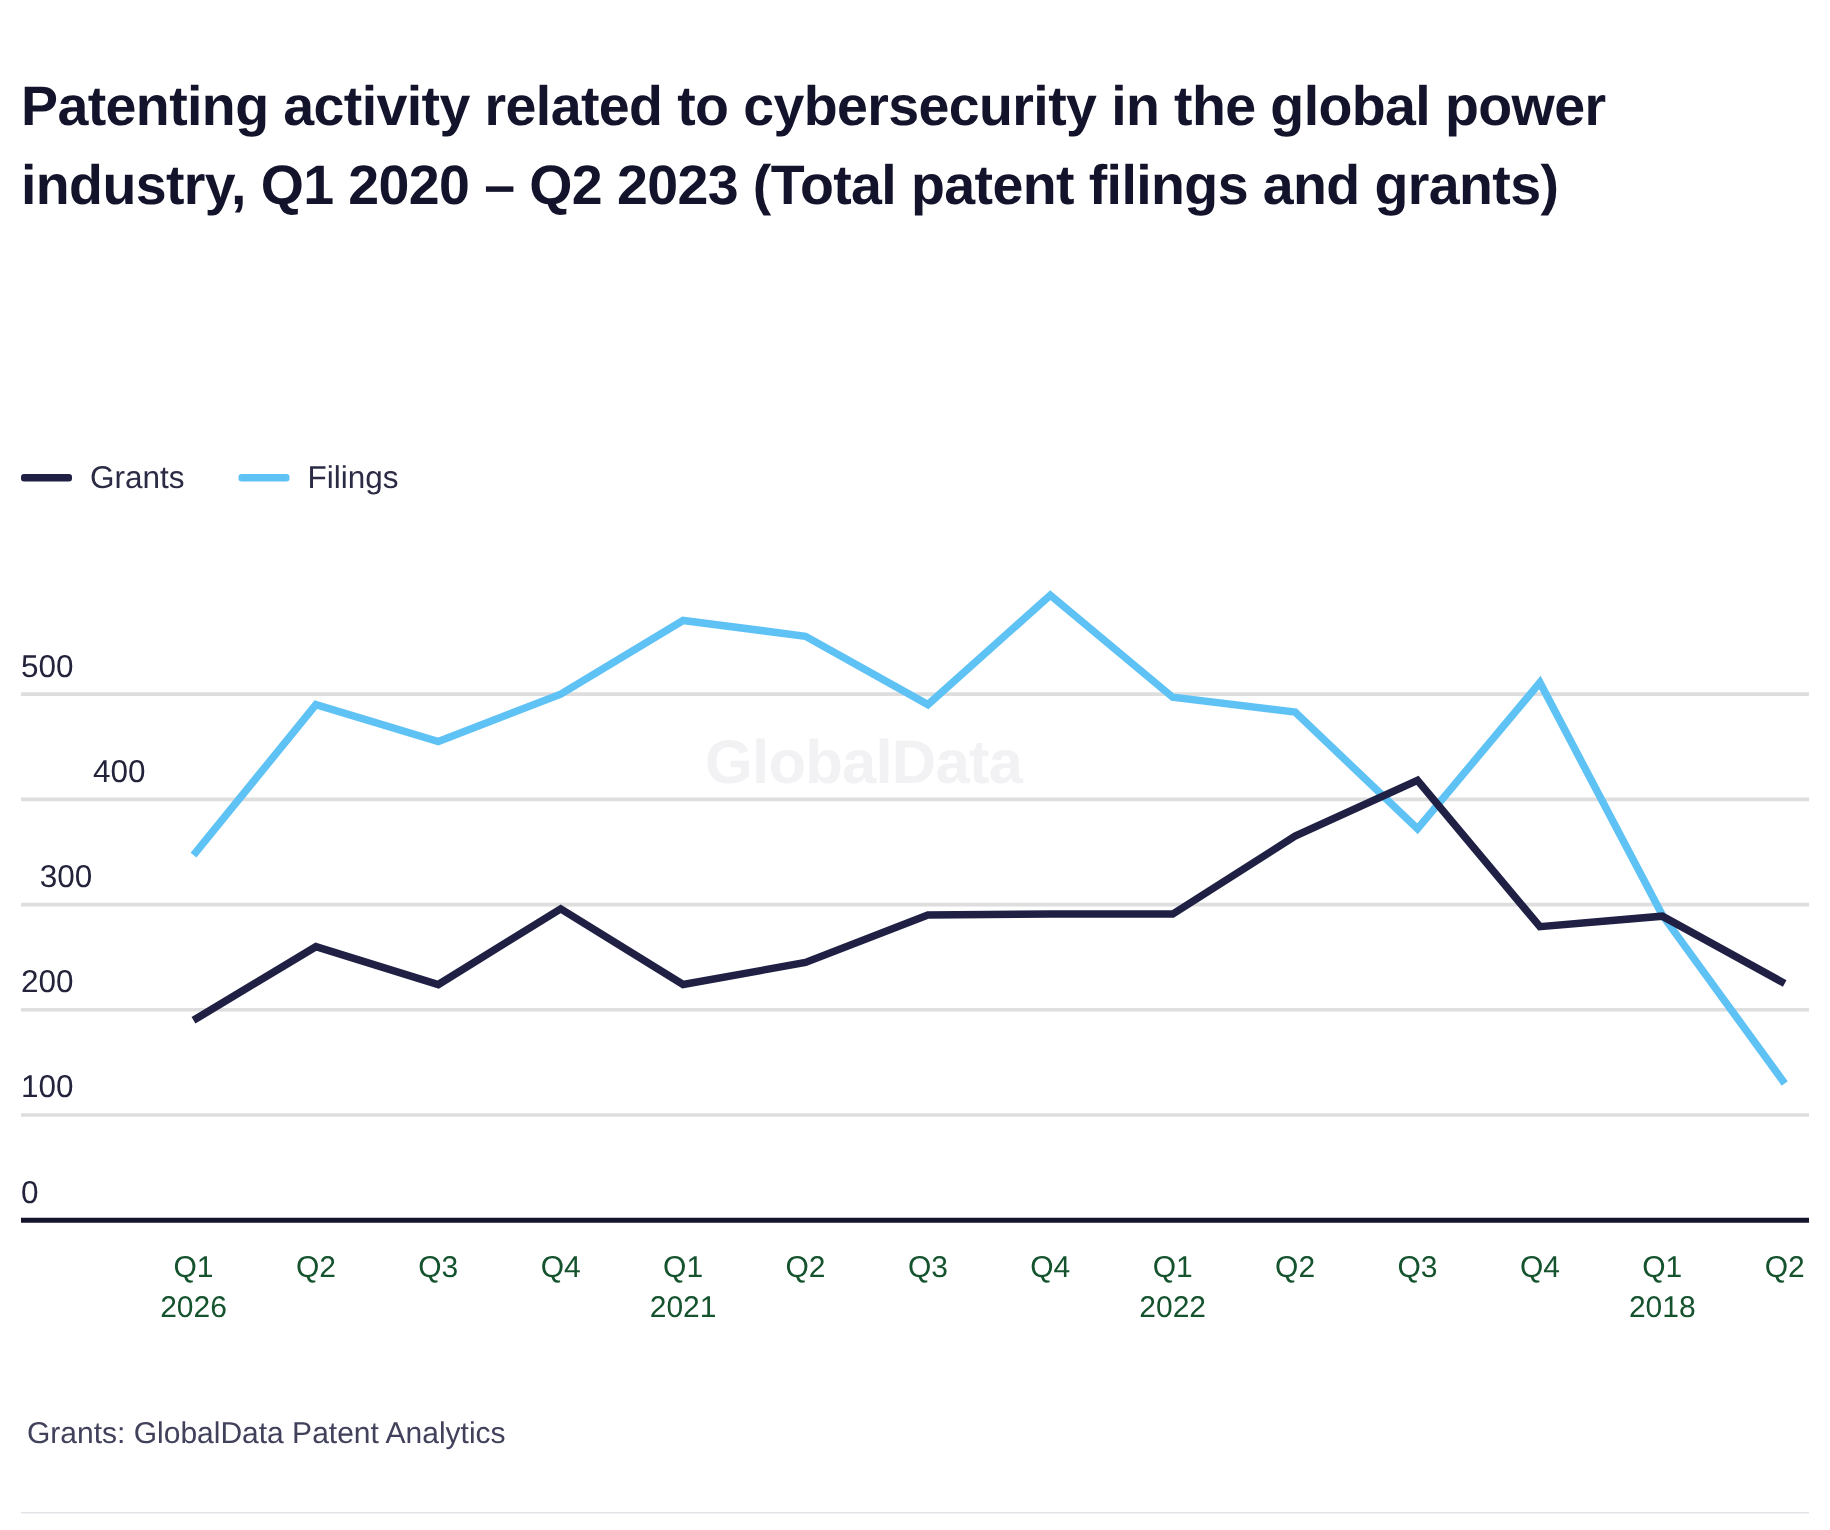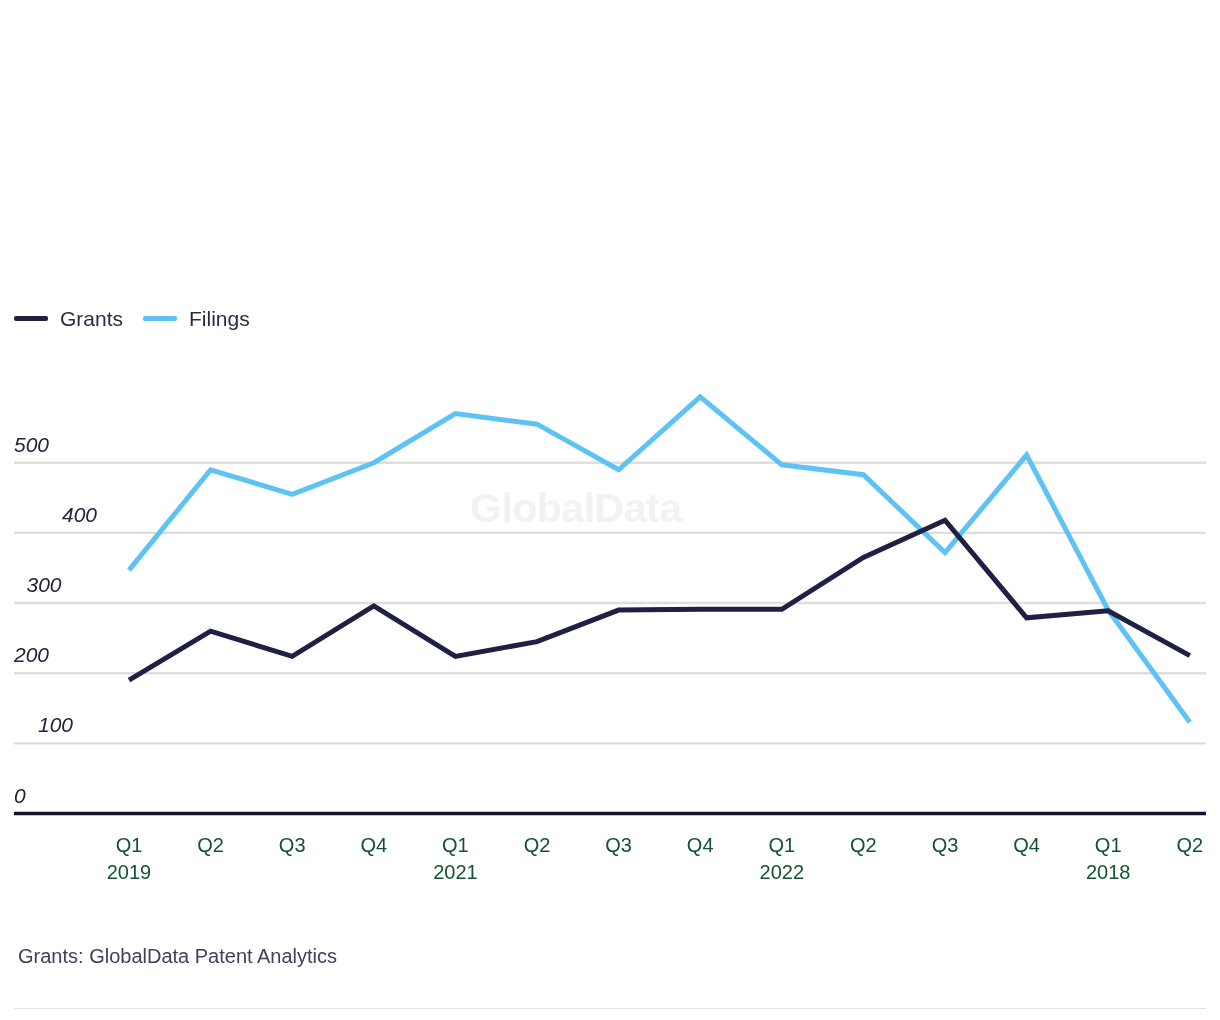--- a/index.html
+++ b/index.html
@@ -33,21 +33,21 @@
     letter-spacing: -0.4px;
     color: #13132b;
   }
   
   .legend {
     position: absolute;
     left: 14px;
     top: 308px;
     display: flex;
     align-items: center;
-    gap: 20px;
+    gap: 36px;
   }
   .legend-item {
     display: flex;
     align-items: center;
     gap: 12px;
   }
   .legend-swatch {
     display: block;
     width: 34px;
     height: 5px;
@@ -76,21 +76,20 @@
     color: #f2f2f4;
     letter-spacing: -0.5px;
     user-select: none;
   }
   .ylabel {
     position: absolute;
     font-size: 21px;
     color: #23233c;
     text-align: left;
     width: 60px;
-    font-style: italic;
   }
   .xlabel {
     position: absolute;
     font-size: 20px;
     color: #14532d;
     text-align: center;
     width: 80px;
   }
   .xlabel .year {
     display: block;
@@ -111,20 +110,21 @@
     width: 1192px;
     height: 1px;
     background: #e3e3e8;
   }
 </style>
 </head>
 <body>
 
 <div class="page">
 
+  <div class="title">Patenting activity related to cybersecurity in the global power industry, Q1 2020 – Q2 2023 (Total patent filings and grants)</div>
 
   <div class="legend">
     <div class="legend-item">
       <span class="legend-swatch" style="background:#1f2044"></span>
       <span class="legend-label">Grants</span>
     </div>
     <div class="legend-item">
       <span class="legend-swatch" style="background:#5ec2f5"></span>
       <span class="legend-label">Filings</span>
     </div>
@@ -138,28 +138,28 @@
       <line x1="14" x2="1206" y1="603.05" y2="603.05" stroke="#dededf" stroke-width="2.4"></line>
       <line x1="14" x2="1206" y1="532.9" y2="532.9" stroke="#dededf" stroke-width="2.4"></line>
       <line x1="14" x2="1206" y1="462.75" y2="462.75" stroke="#dededf" stroke-width="2.4"></line>
       <line x1="14" x2="1206" y1="813.5" y2="813.5" stroke="#13132b" stroke-width="3.4"></line>
       <polyline points="129.00,570.08 210.60,469.76 292.20,494.32 373.80,462.75 455.40,413.64 537.00,424.17 618.60,469.76 700.20,396.81 781.80,464.85 863.40,474.68 945.00,552.54 1026.60,455.03 1108.20,610.07 1189.80,722.30" fill="none" stroke="#5ec2f5" stroke-width="5" stroke-linejoin="miter" stroke-linecap="butt"></polyline>
       <polyline points="129.00,680.22 210.60,631.11 292.20,656.36 373.80,605.86 455.40,656.36 537.00,641.63 618.60,610.07 700.20,609.36 781.80,609.36 863.40,557.45 945.00,520.27 1026.60,617.78 1108.20,610.77 1189.80,655.66" fill="none" stroke="#1f2044" stroke-width="5" stroke-linejoin="miter" stroke-linecap="butt"></polyline>
     </svg>
 
   <div id="y-labels">
       <div class="ylabel" style="left: 14px; top: 783.5px;">0</div>
-      <div class="ylabel" style="left: 14px; top: 713.35px; margin-left: 24px;">100</div>
+      <div class="ylabel" style="left: 14px; top: 713.35px;">100</div>
       <div class="ylabel" style="left: 14px; top: 643.2px;">200</div>
       <div class="ylabel" style="left: 14px; top: 573.05px; text-align: center;">300</div>
       <div class="ylabel" style="left: 14px; top: 502.9px; margin-left: 48px;">400</div>
       <div class="ylabel" style="left: 14px; top: 432.75px;">500</div>
     </div>
   <div id="x-labels">
-      <div class="xlabel" style="left: 89px; top: 834px;"><span>Q1</span><span class="year">2019</span></div>
+      <div class="xlabel" style="left: 89px; top: 834px;"><span>Q1</span><span class="year">2026</span></div>
       <div class="xlabel" style="left: 170.6px; top: 834px;"><span>Q2</span></div>
       <div class="xlabel" style="left: 252.2px; top: 834px;"><span>Q3</span></div>
       <div class="xlabel" style="left: 333.8px; top: 834px;"><span>Q4</span></div>
       <div class="xlabel" style="left: 415.4px; top: 834px;"><span>Q1</span><span class="year">2021</span></div>
       <div class="xlabel" style="left: 497px; top: 834px;"><span>Q2</span></div>
       <div class="xlabel" style="left: 578.6px; top: 834px;"><span>Q3</span></div>
       <div class="xlabel" style="left: 660.2px; top: 834px;"><span>Q4</span></div>
       <div class="xlabel" style="left: 741.8px; top: 834px;"><span>Q1</span><span class="year">2022</span></div>
       <div class="xlabel" style="left: 823.4px; top: 834px;"><span>Q2</span></div>
       <div class="xlabel" style="left: 905px; top: 834px;"><span>Q3</span></div>

